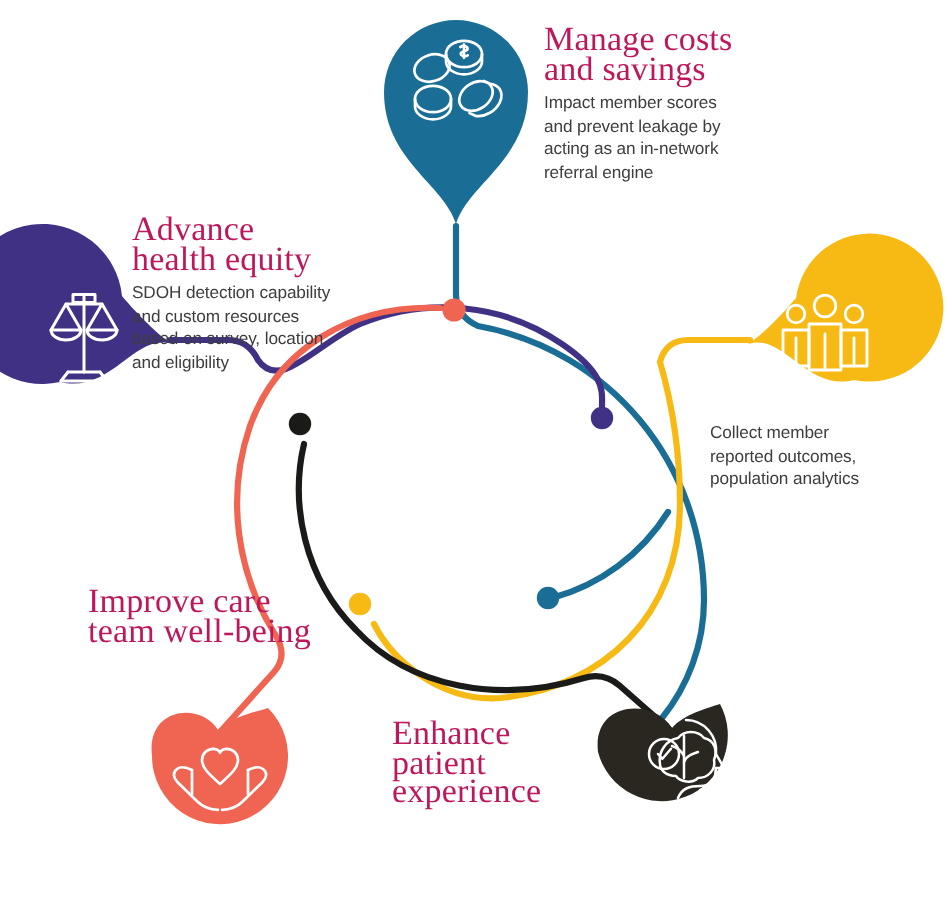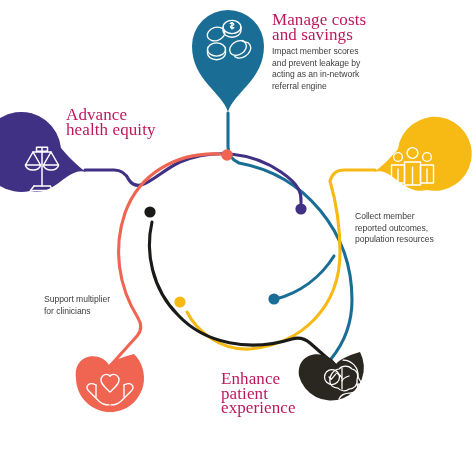--- a/index.html
+++ b/index.html
@@ -52,21 +52,21 @@
     margin: 0;
     white-space: pre-line;
     letter-spacing: -0.05px;
   }
 
   
   #c-costs   { left: 272px; top: 13px;  width: 190px; }
   #c-equity  { left: 66px;  top: 68px;  width: 128px; margin-top: 40px; }
   #c-pop     { left: 355px; top: 211px; width: 118px; }
   #c-care    { left: 44px;  top: 294px; width: 122px; }
-  #c-patient { left: 221px; top: 360px; width: 116px; margin-top: 12px; }
+  #c-patient { left: 196px; top: 360px; width: 116px; }
 
   .pin-icon {
     pointer-events: none;
   }
 </style>
 </head>
 <body>
 
 <div id="stage">
 
@@ -229,31 +229,35 @@
 and savings</p>
     <p class="body">Impact member scores
 and prevent leakage by
 acting as an in-network
 referral engine</p>
   </div>
 
   <div class="callout" id="c-equity">
     <p class="title">Advance
 health equity</p>
+    <p class="body">SDOH detection capability
+and custom resources
+based on survey, location
+and eligibility</p>
   </div>
 
   <div class="callout" id="c-pop">
     <p class="body">Collect member
 reported outcomes,
-population resources</p>
+population analytics</p>
   </div>
 
   <div class="callout" id="c-patient">
     <p class="title">Enhance
 patient experience</p>
   </div>
 
   <div class="callout" id="c-care">
-    <p class="body">Support multiplier
-for clinicians</p>
+    <p class="title">Improve care
+team well-being</p>
   </div>
 
 </div>
 
 </body></html>

